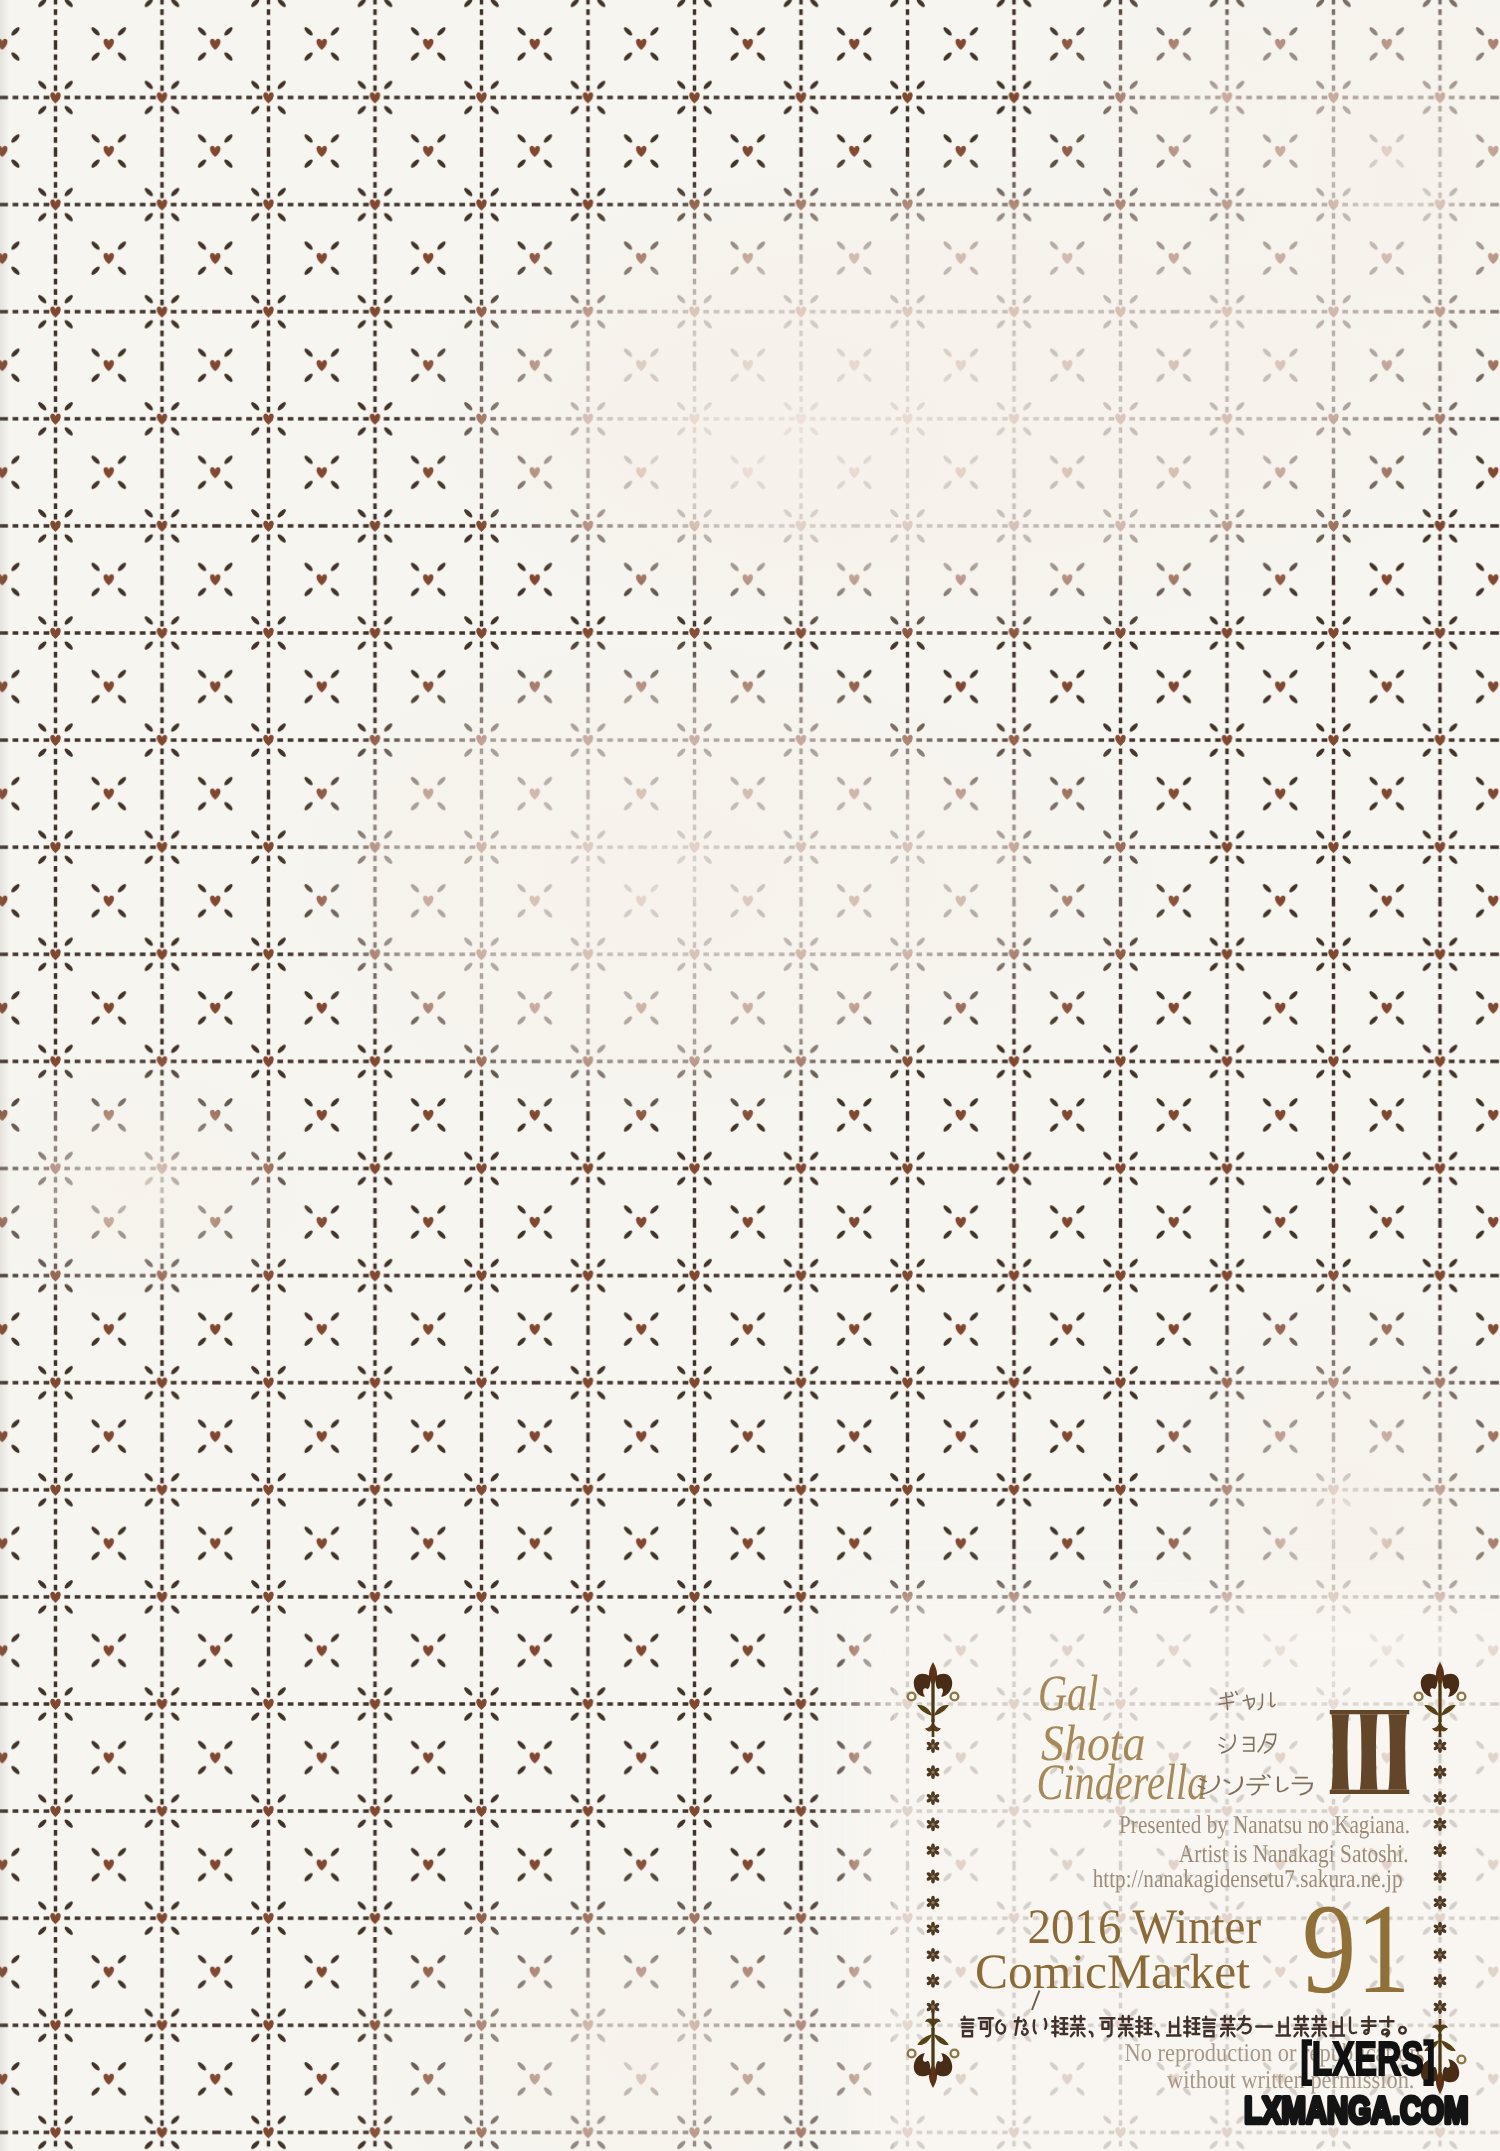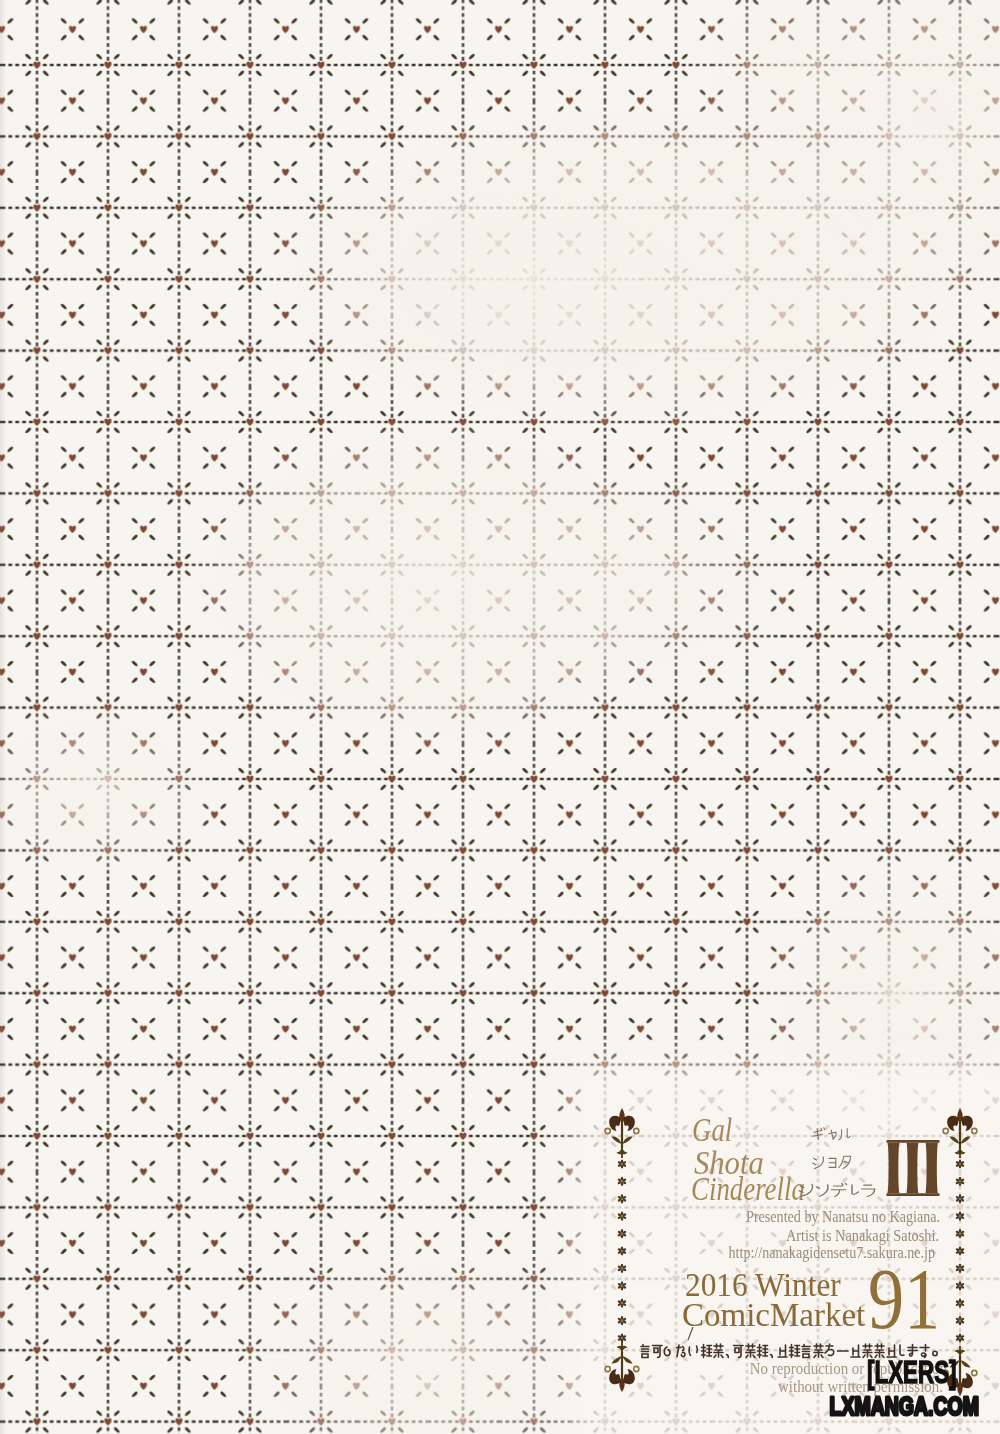--- a/index.html
+++ b/index.html
@@ -160,21 +160,21 @@
 </svg>
 
 <div class="abs" style="left:600px;top:1208px;width:340px;text-align:right;font-size:17px;line-height:17px;color:#9c8b78;transform:scaleX(.83);transform-origin:right top">Presented by Nanatsu no Kagiana.</div>
 
 <div class="abs" style="left:599px;top:1227px;width:340px;text-align:right;font-size:17px;line-height:17px;color:#9c8b78;transform:scaleX(.84);transform-origin:right top">Artist is Nanakagi Satoshi.</div>
 
 <div class="abs" style="left:595px;top:1244px;width:340px;text-align:right;font-size:17px;line-height:17px;color:#9c8b78;transform:scaleX(.83);transform-origin:right top">http://nanakagidensetu7.sakura.ne.jp</div>
 
 <div class="abs" style="left:685px;top:1269px;font-size:33px;line-height:33px;color:#8a6a38;transform:scaleX(.95);transform-origin:left top">2016 Winter</div>
 
-<div class="abs" style="left:682px;top:1299px;font-size:33px;line-height:33px;color:#8a6a38;transform:scaleX(1);transform-origin:left top">ComicMarket</div>
+<div class="abs" style="left:650px;top:1299px;font-size:33px;line-height:33px;color:#8a6a38;transform:scaleX(1);transform-origin:left top">ComicMarket</div>
 
 <div class="abs" style="left:868px;top:1256px;font-size:86px;line-height:86px;color:#8f7038;transform:scaleX(.84);transform-origin:left top">91</div>
 
 <svg class="abs" style="left:686px;top:1326px" width="10" height="16">
     <path d="M7,1 C5,6 3.5,10 2,14" stroke="#6b5a48" stroke-width="1.3" fill="none"></path>
   </svg>
 
 <svg class="abs" style="left:640px;top:1342px" width="304" height="18" fill="none" stroke="#41312a" stroke-width="1.6" stroke-linecap="round">
   <defs>
     <g id="kjA">

